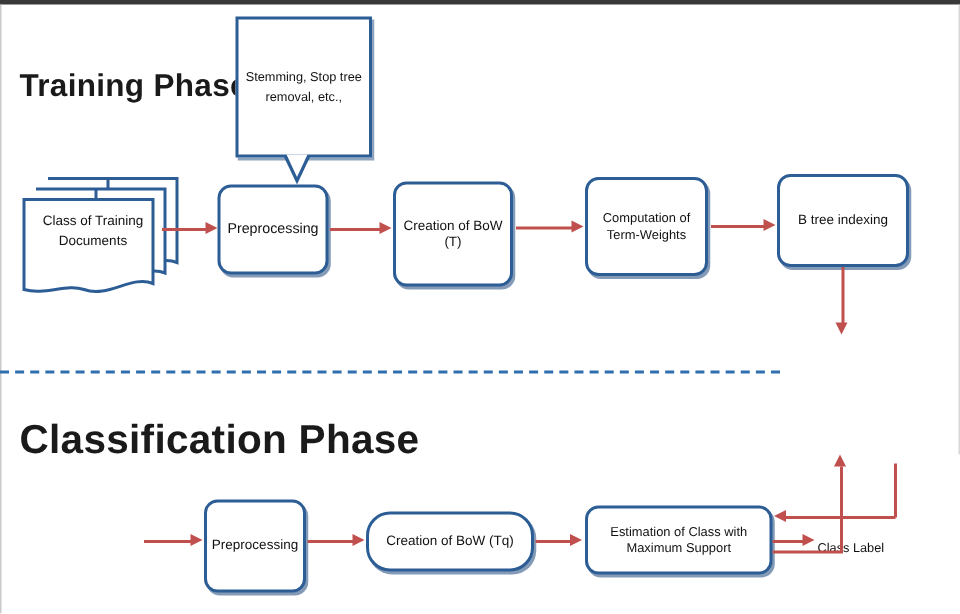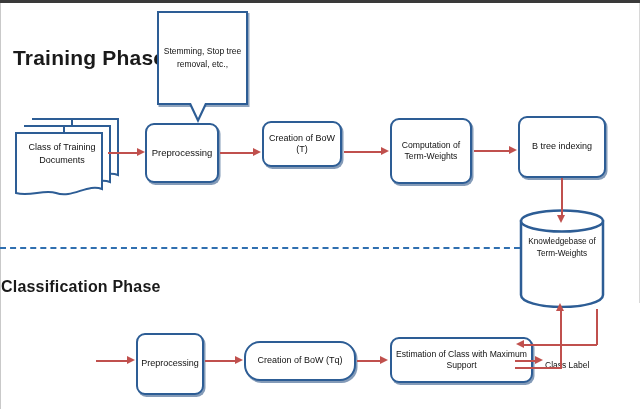--- a/index.html
+++ b/index.html
@@ -22,21 +22,21 @@
   }
   
   .phase-title{
     position:absolute;
     color:#1a1a1a;
     font-weight:700;
     letter-spacing:.2px;
     white-space:nowrap;
   }
   #title-training{left:13px;top:43px;font-size:21px;}
-  #title-classification{left:1px;top:275px;font-size:16px;}
+  #title-classification{left:13px;top:275px;font-size:27px;}
 
   
   .pbox{
     position:absolute;
     border:2px solid #2d5d95;
     border-radius:9px;
     background:#ffffff;
     box-sizing:border-box;
     display:flex;align-items:center;justify-content:center;
     text-align:center;
@@ -158,52 +158,45 @@
       <path d="M16 13 H102 V69 C88 63 72 79 56 73 V13 Z" fill="#ffffff" stroke="#2d5d95" stroke-width="2"></path>
       <path d="M8 20 H94 V76 C80 70 64 86 48 80 C36 76 22 84 8 80 Z" fill="#ffffff" stroke="#2d5d95" stroke-width="2"></path>
     </svg>
     <div class="dlabel">Class of Training Documents</div>
   </div>
 
   <div class="pbox" style="left:145px;top:120px;width:74px;height:60px;font-size:9.5px;">
     <span>Preprocessing</span>
   </div>
 
-  <div class="pbox" style="left:262px;top:118px;width:80px;height:46px;font-size:9px;justify-content:flex-end;">
+  <div class="pbox" style="left:262px;top:118px;width:80px;height:70px;font-size:9px;justify-content:flex-end;">
     <span>Creation of BoW (T)</span>
   </div>
 
   <div class="pbox" style="left:518px;top:113px;width:88px;height:62px;font-size:9px;">
     <span>B tree indexing</span>
   </div>
 
   <div class="pbox" style="left:390px;top:115px;width:82px;height:66px;font-size:8.6px;">
     <span>Computation of Term-Weights</span>
   </div>
 
-  <div id="cylinder">
-    <svg width="88" height="100">
-      <path d="M3 13 V87 C3 94 22 99 44 99 C66 99 85 94 85 87 V13 Z" fill="#ffffff" stroke="#2d5d95" stroke-width="2.5"></path>
-      <ellipse cx="44" cy="13" rx="41" ry="10.5" fill="#ffffff" stroke="#2d5d95" stroke-width="2.5"></ellipse>
-    </svg>
-    <div class="clabel">Knowledgebase of Term-Weights</div>
-  </div>
 
   <div id="divider"></div>
 
 
   <div class="pbox" style="left:136px;top:330px;width:68px;height:62px;font-size:9px;">
     <span>Preprocessing</span>
   </div>
 
   <div class="pbox" style="left:244px;top:338px;width:112px;height:40px;font-size:9px;border-radius:16px;">
     <span>Creation of BoW (Tq)</span>
   </div>
 
-  <div class="pbox" style="left:390px;top:334px;width:143px;height:46px;font-size:8.6px;">
+  <div class="pbox" style="left:390px;top:334px;width:125px;height:46px;font-size:8.6px;">
     <span>Estimation of Class with Maximum Support</span>
   </div>
 
   <div id="class-label-text">Class Label</div>
 
   <div class="hline" style="left:108px;top:149px;width:31px;"></div>
   <div class="arrow-r" style="left:137px;top:145px;"></div>
 
   <div class="hline" style="left:220px;top:149px;width:34px;"></div>
   <div class="arrow-r" style="left:253px;top:145px;"></div>

